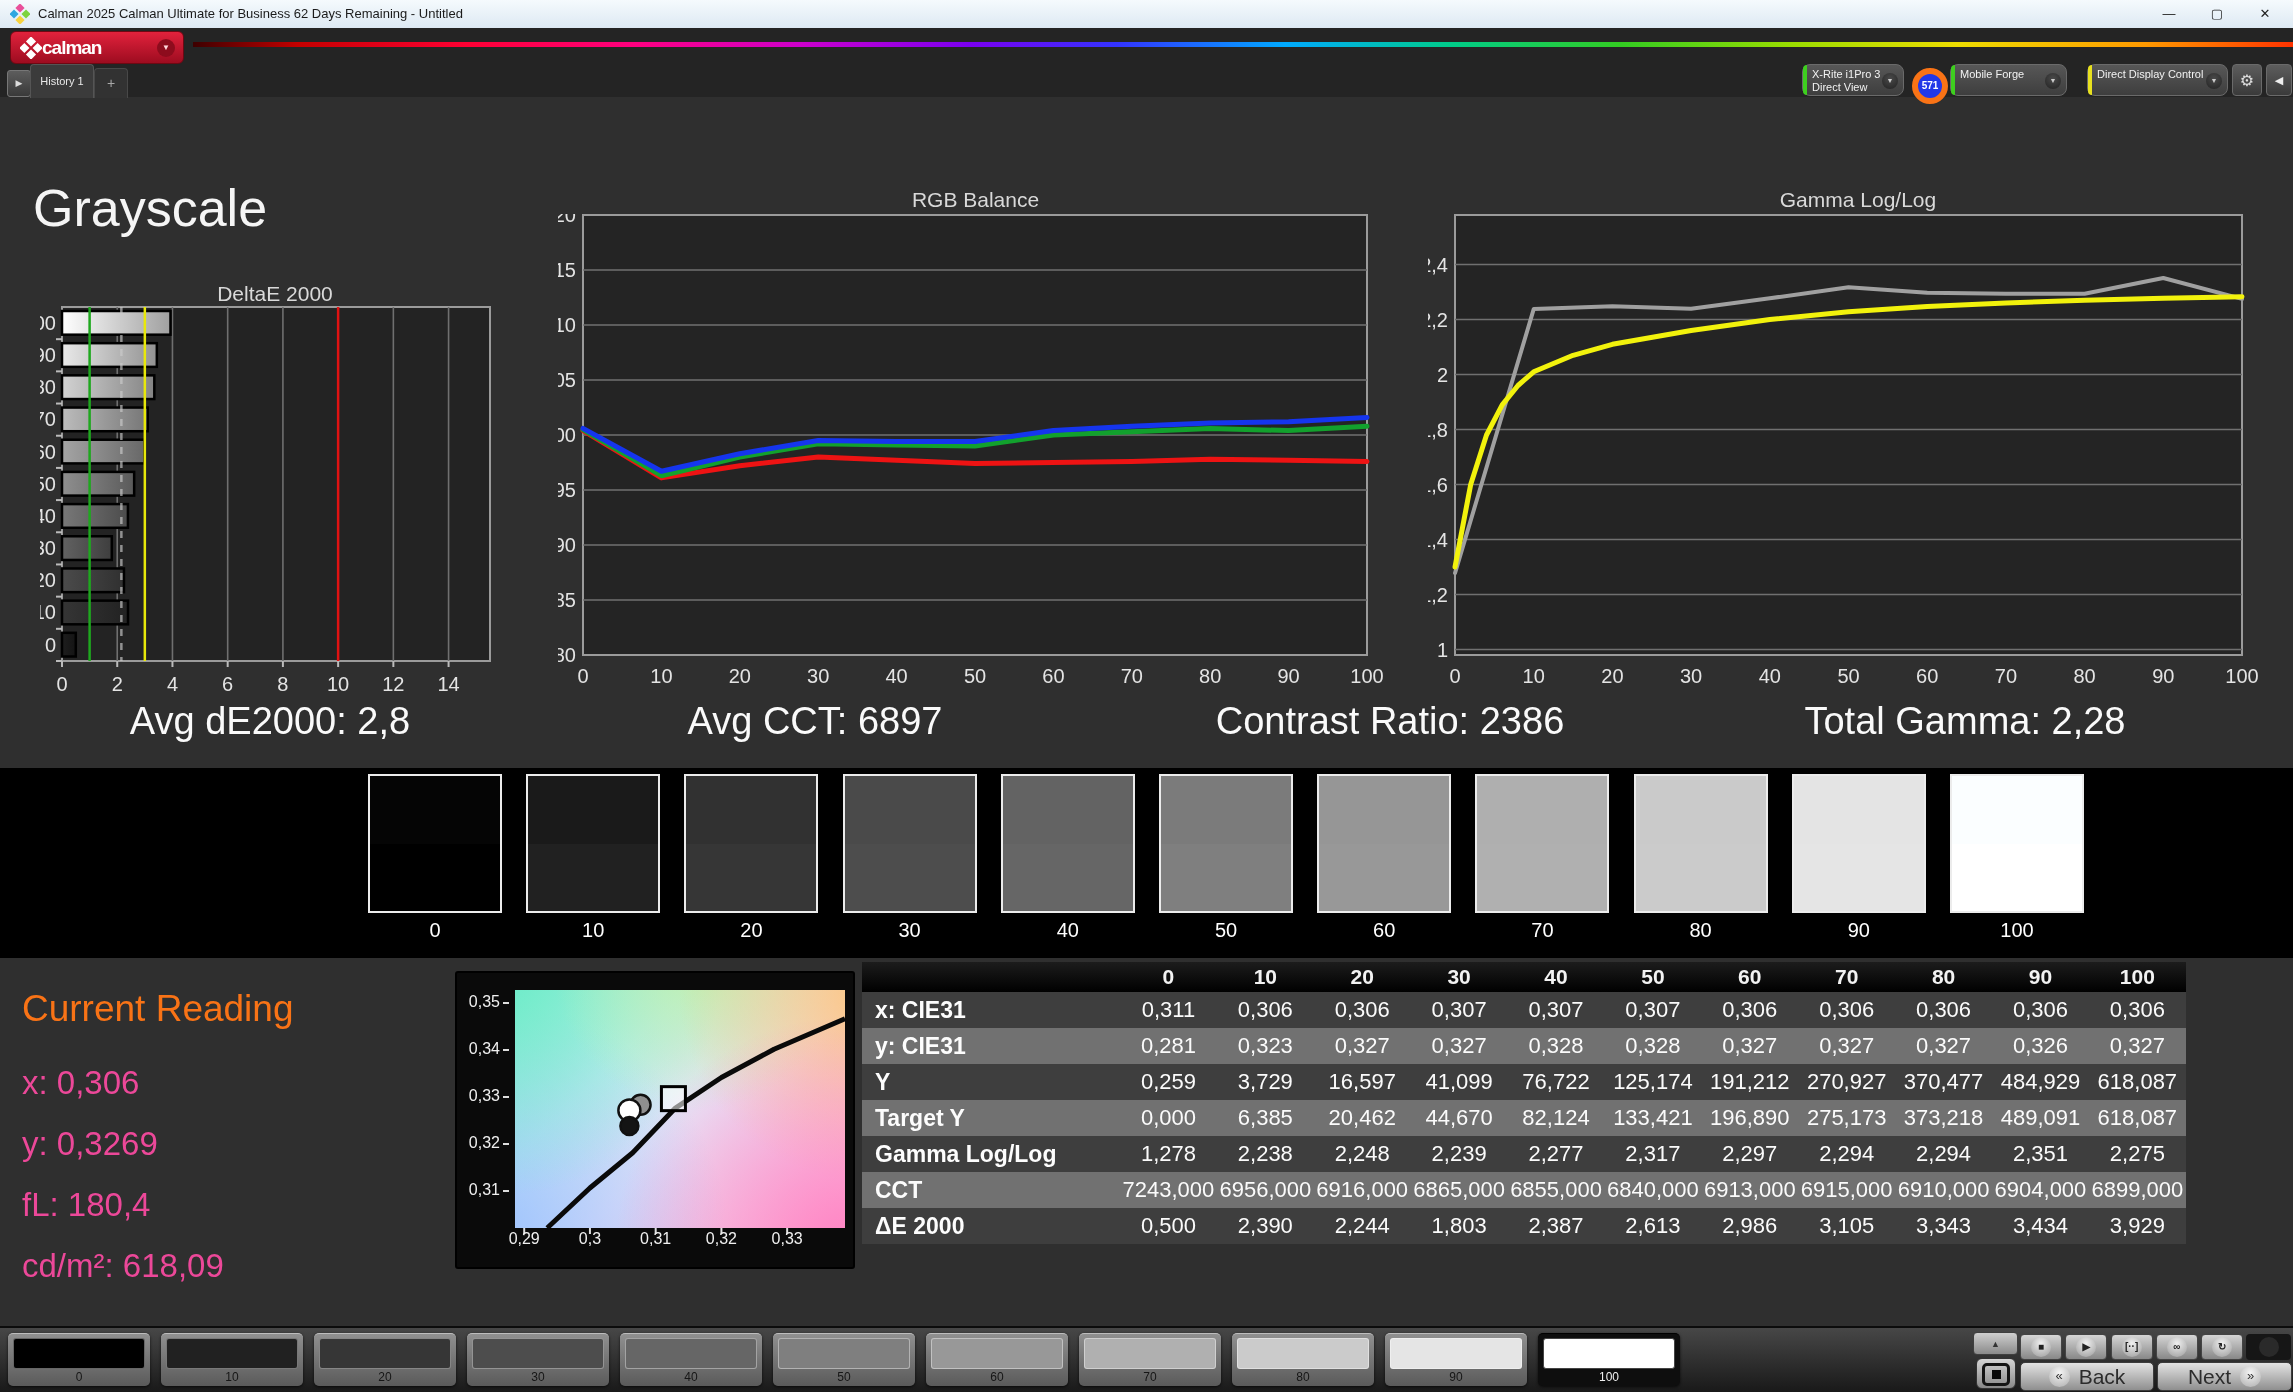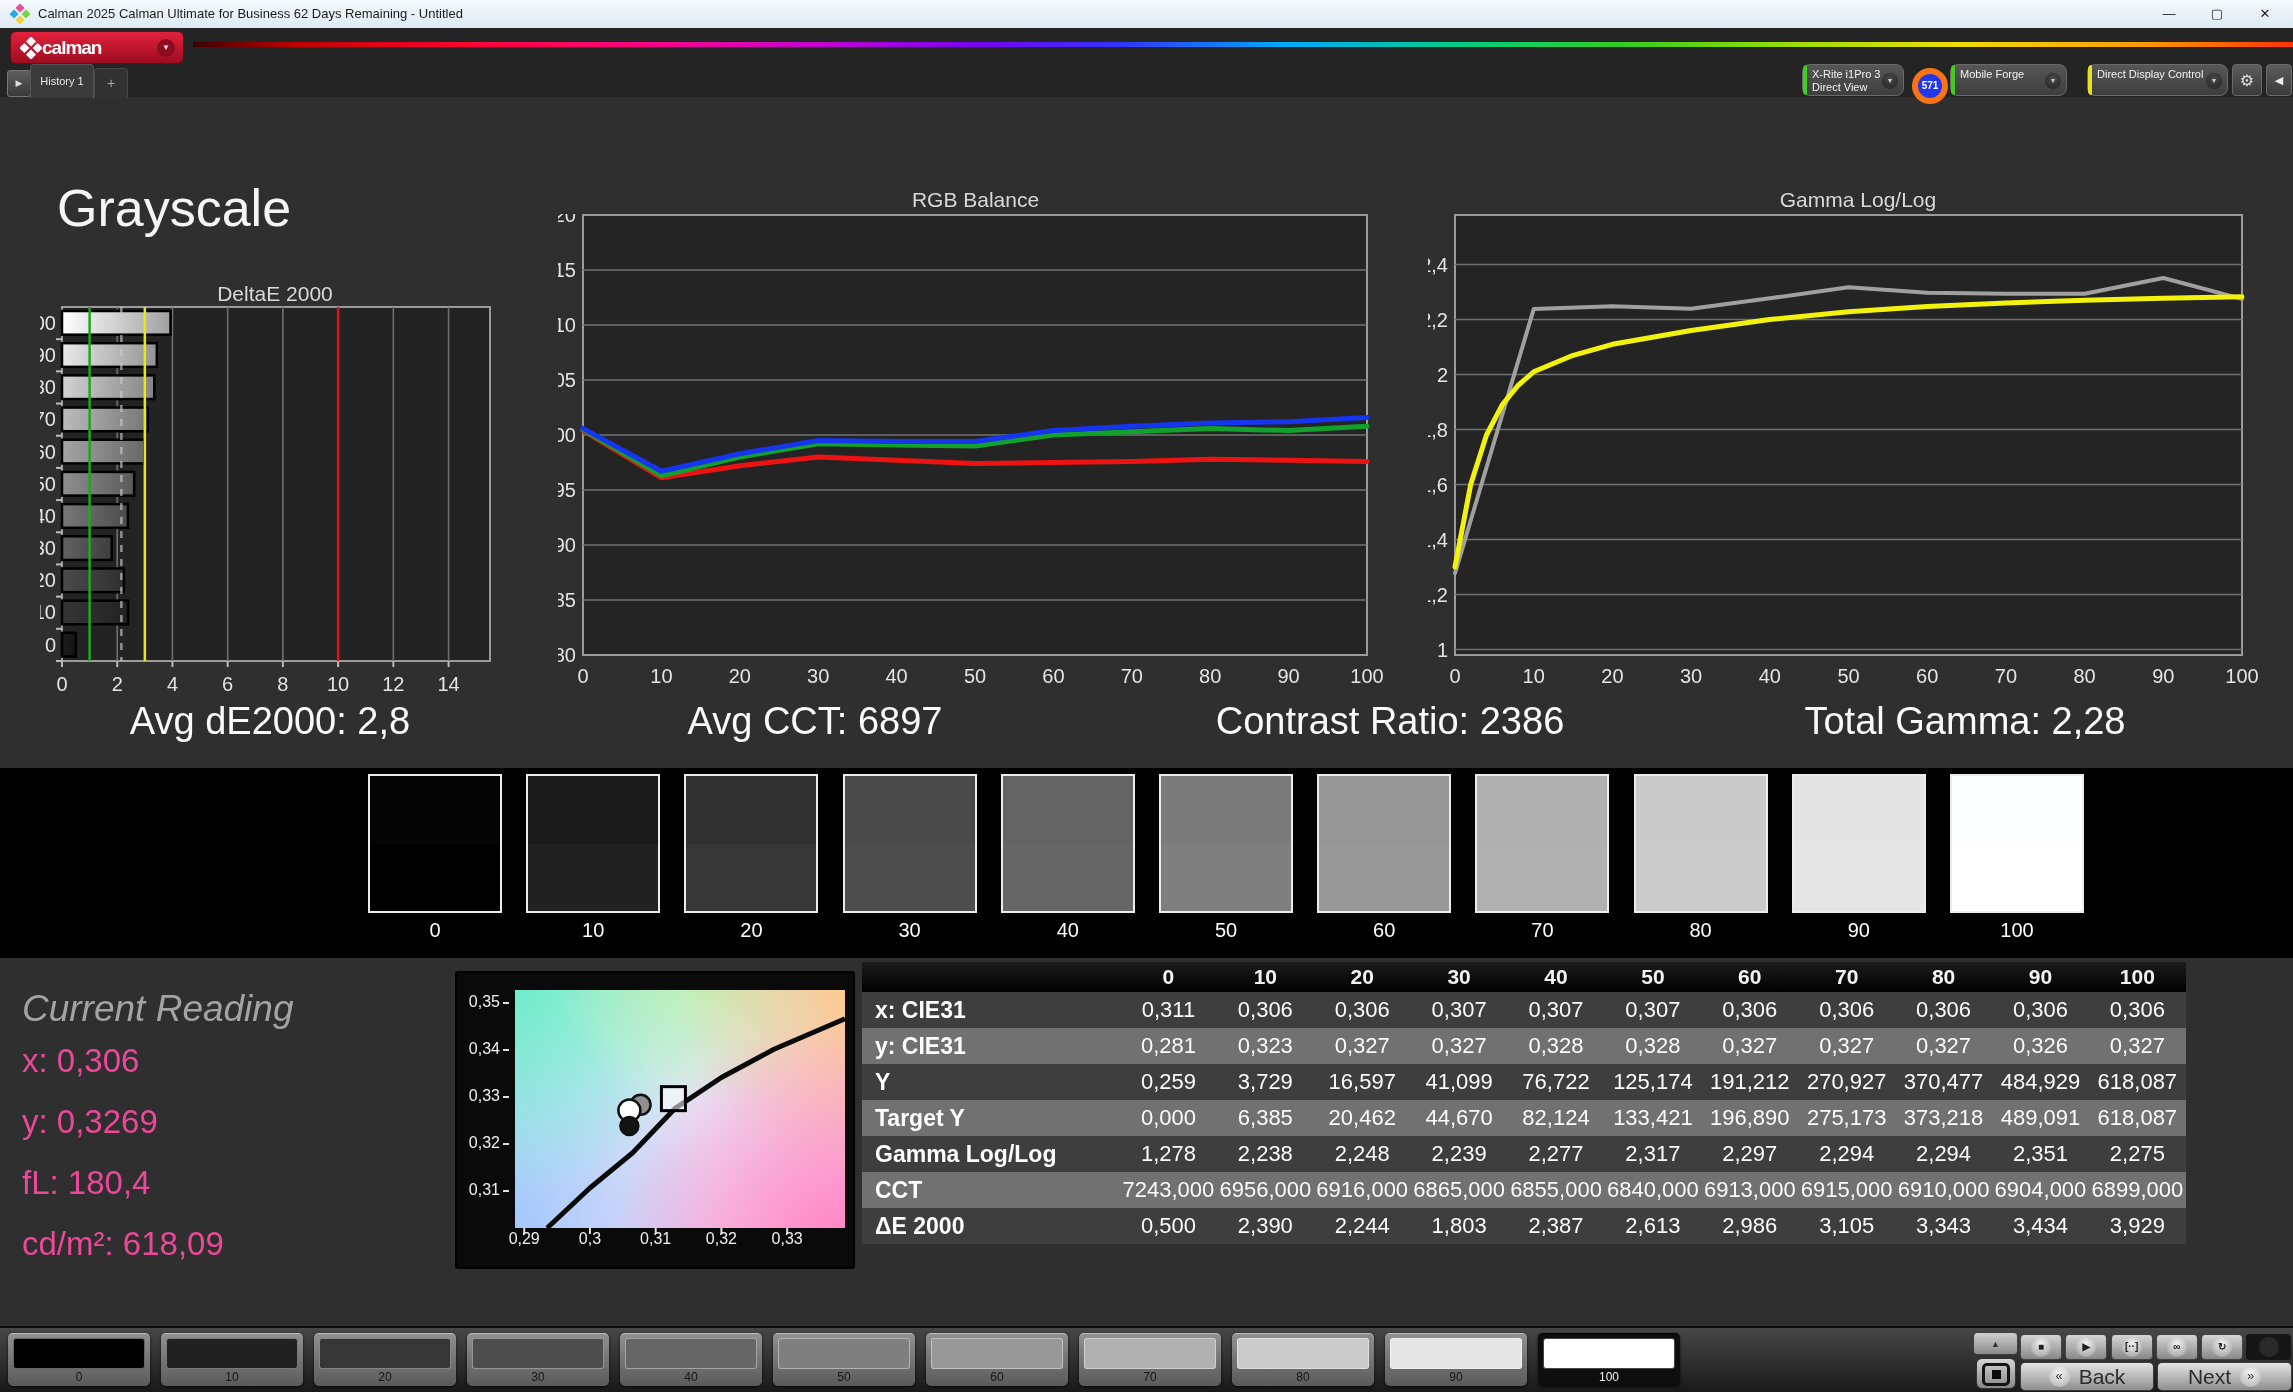--- a/index.html
+++ b/index.html
@@ -43,41 +43,41 @@
   #badge-571{position:absolute;left:1912px;top:40px;width:24px;height:24px;border-radius:50%;
     background:#2238e8;border:6px solid #f97316;color:#fff;font-size:10px;font-weight:bold;
     text-align:center;line-height:24px;}
   #btn-gear{position:absolute;left:2232px;top:36px;width:30px;height:32px;border-radius:4px;
     background:linear-gradient(#5d5d5d,#3a3a3a);border:1px solid #6a6a6a;color:#ddd;font-size:16px;
     text-align:center;line-height:31px;box-sizing:border-box;}
   #btn-collapse{position:absolute;left:2266px;top:36px;width:26px;height:32px;border-radius:4px;
     background:linear-gradient(#5d5d5d,#3a3a3a);border:1px solid #6a6a6a;color:#eee;font-size:11px;
     text-align:center;line-height:31px;box-sizing:border-box;}
   
-  #page-title{position:absolute;left:33px;top:178px;font-size:52px;color:#f5f5f5;margin-left:24px;}
+  #page-title{position:absolute;left:33px;top:178px;font-size:52px;color:#f5f5f5;}
   .chart{position:absolute;}
   .chart .ctitle{position:absolute;left:0;right:0;top:0;text-align:center;font-size:21px;color:#d9d9d9;}
   #chart-de{left:40px;top:282px;width:470px;height:420px;}
   #chart-de svg{position:absolute;left:0;top:24px;}
   #chart-rgb{left:558px;top:188px;width:835px;height:515px;}
   #chart-rgb svg{position:absolute;left:0;top:26px;}
   #chart-gamma{left:1428px;top:188px;width:860px;height:515px;}
   #chart-gamma svg{position:absolute;left:0;top:26px;}
   svg text.tick{fill:#e4e4e4;font-size:20px;font-family:"Liberation Sans",sans-serif;}
   .stat{position:absolute;top:700px;height:46px;font-size:38px;color:#fafafa;text-align:center;}
   #stat-de{left:40px;width:460px;} #stat-cct{left:555px;width:520px;}
   #stat-contrast{left:1120px;width:540px;} #stat-gamma{left:1680px;width:570px;}
   
   #swatch-strip{position:absolute;left:0;top:768px;width:2293px;height:190px;background:#000;}
   .swatch{position:absolute;top:6px;width:134px;height:139px;border:2px solid #ececec;box-sizing:border-box;}
   .swatch .half{width:100%;height:50%;}
   .swatch-label{position:absolute;top:151px;width:134px;text-align:center;font-size:20px;color:#fff;}
   
   #current-reading{position:absolute;left:22px;top:988px;}
-  #cr-title{font-size:37px;color:#a3a3a3;margin-bottom:12px;font-style:italic;}
+  #cr-title{font-size:37px;color:#f97316;margin-bottom:34px;}
   .cr-line{font-size:33px;color:#ec4899;margin-bottom:23px;}
   #cie-panel{position:absolute;left:455px;top:971px;width:400px;height:298px;background:#0a0a0a;
     border:2px solid #000;border-radius:3px;box-sizing:border-box;}
   #cie-plot{position:absolute;left:58px;top:17px;width:330px;height:238px;
     background:
       radial-gradient(circle at 100% 108%, rgba(255,120,190,.85), rgba(255,120,190,0) 55%),
       radial-gradient(circle at 108% 0%, rgba(255,195,115,.9), rgba(255,195,115,0) 45%),
       radial-gradient(circle at 55% -10%, rgba(190,240,170,.9), rgba(190,240,170,0) 45%),
       radial-gradient(circle at -6% -8%, rgba(105,235,200,.95), rgba(105,235,200,0) 52%),
       radial-gradient(circle at -8% 105%, rgba(150,190,255,.9), rgba(150,190,255,0) 55%),

